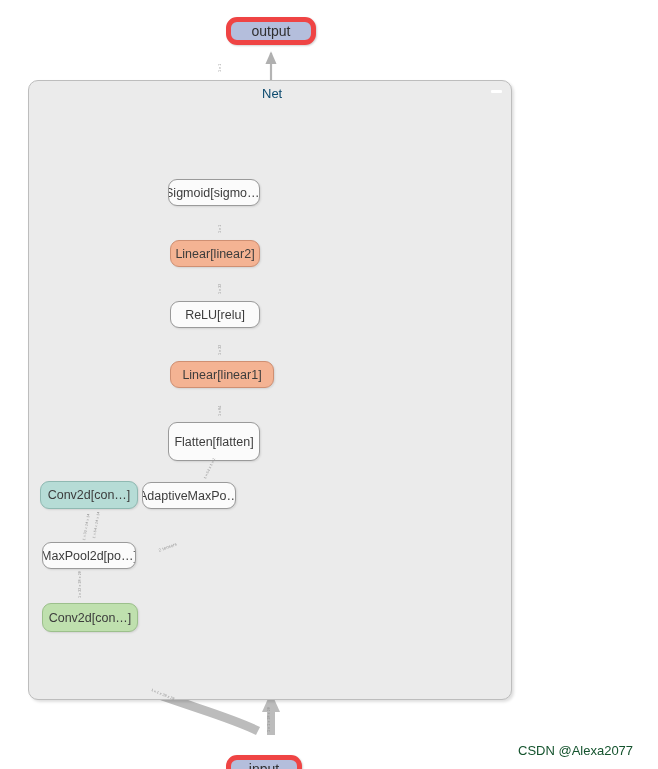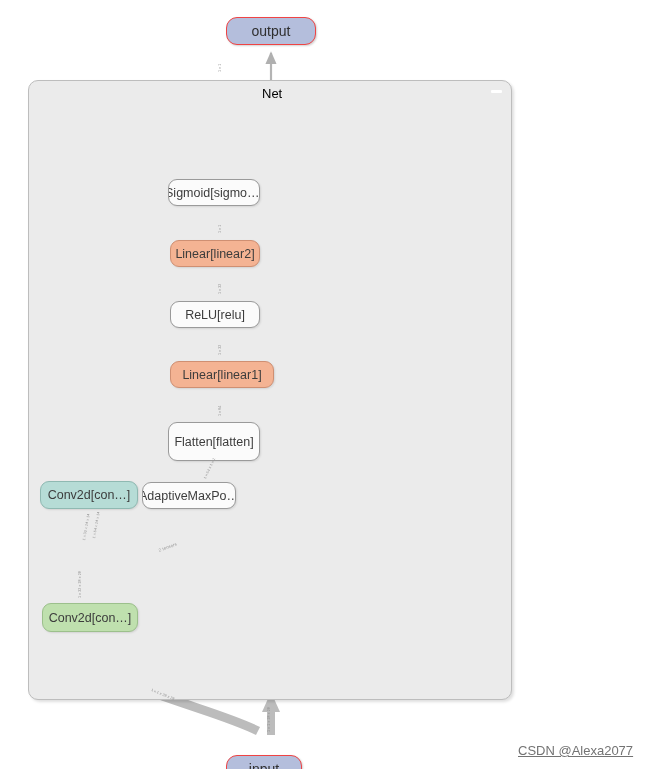--- a/index.html
+++ b/index.html
@@ -43,21 +43,21 @@
     border: 1px solid #bdbdbd;
     border-radius: 10px;
     box-shadow: 2px 2px 3px rgba(0,0,0,0.13);
     box-sizing: border-box;
   }
   .cluster-label {
     position: absolute;
     left: 262px;
     top: 86px;
     font-size: 13px;
-    color: #000000;
+    color: #0c4a6e;
     white-space: nowrap;
   }
   .cluster-collapse {
     position: absolute;
     right: 9px;
     top: 9px;
     width: 11px;
     height: 3px;
     background: #ffffff;
     border-radius: 1px;
@@ -74,21 +74,21 @@
     justify-content: center;
     font-size: 12.5px;
     color: #3c3c3c;
     white-space: nowrap;
     overflow: hidden;
     background: #fbfbfb;
     box-shadow: 1px 1px 2px rgba(0,0,0,0.10);
   }
   .node.io {
     background: #b4bedc;
-    border: 1px solid #ef4444;
+    border: 5px solid #ef4444;
     border-radius: 11px;
     font-size: 14px;
     color: #2f2f2f;
     box-shadow: 1px 1px 2px rgba(0,0,0,0.18);
   }
   .node.salmon {
     background: #f4b393;
     border-color: #cf8f72;
   }
   .node.teal {
@@ -113,23 +113,22 @@
     font-size: 4.4px;
     color: #9b9b9b;
   }
 
   
   .watermark {
     position: absolute;
     left: 518px;
     top: 743px;
     font-size: 13px;
-    color: #737373;
-    white-space: nowrap;
-    text-decoration: underline;
+    color: #14532d;
+    white-space: nowrap;
   }
 </style>
 </head>
 <body>
 
 <div id="canvas">
 
   <svg id="edge-layer" viewBox="0 0 658 769" xmlns="http://www.w3.org/2000/svg">
     <defs>
       <marker id="arrow-thin" markerWidth="7" markerHeight="7" refX="5.2" refY="3" orient="auto" markerUnits="strokeWidth">
@@ -212,20 +211,21 @@
   <div class="node" style="left:170px; top:301px; width:90px; height:27px;">ReLU[relu]</div>
 
   <div class="node salmon" style="left:170px; top:361px; width:104px; height:27px;">Linear[linear1]</div>
 
   <div class="node" style="left:168px; top:422px; width:92px; height:39px;">Flatten[flatten]</div>
 
   <div class="node" style="left:142px; top:482px; width:94px; height:27px;text-align:center;">AdaptiveMaxPo…</div>
 
   <div class="node teal" style="left:40px; top:481px; width:98px; height:28px;">Conv2d[con…]</div>
 
+  <div class="node" style="left:42px; top:542px; width:94px; height:27px;">MaxPool2d[po…]</div>
 
   <div class="node green" style="left:42px; top:603px; width:96px; height:29px;">Conv2d[con…]</div>
 
   <div class="node io" style="left:226px; top:755px; width:76px; height:28px;">input</div>
 
   <div class="edge-label" style="left:218px; top:72px; transform:rotate(-90deg);">1 x 1</div>
 
   <div class="edge-label" style="left:218px; top:233px; transform:rotate(-90deg);">1 x 1</div>
 
   <div class="edge-label" style="left:218px; top:294px; transform:rotate(-90deg);">1 x 32</div>

